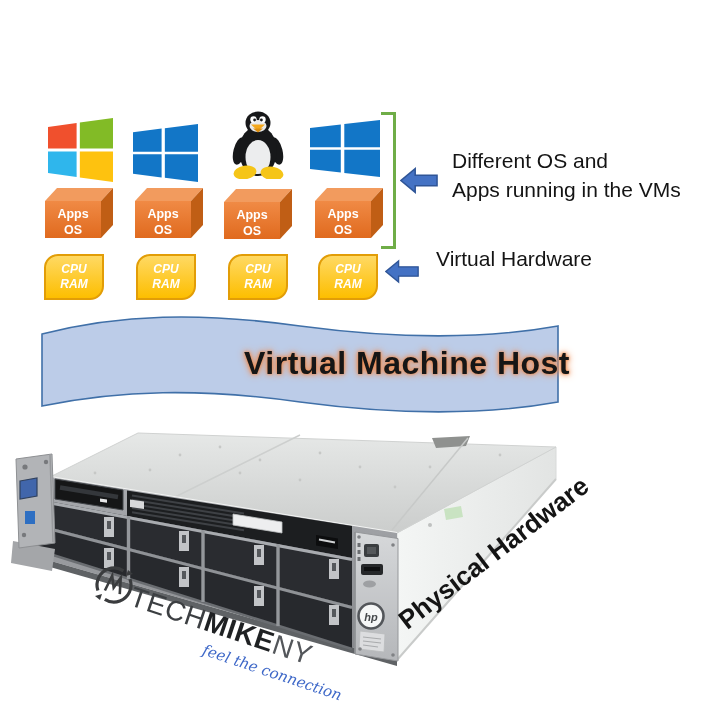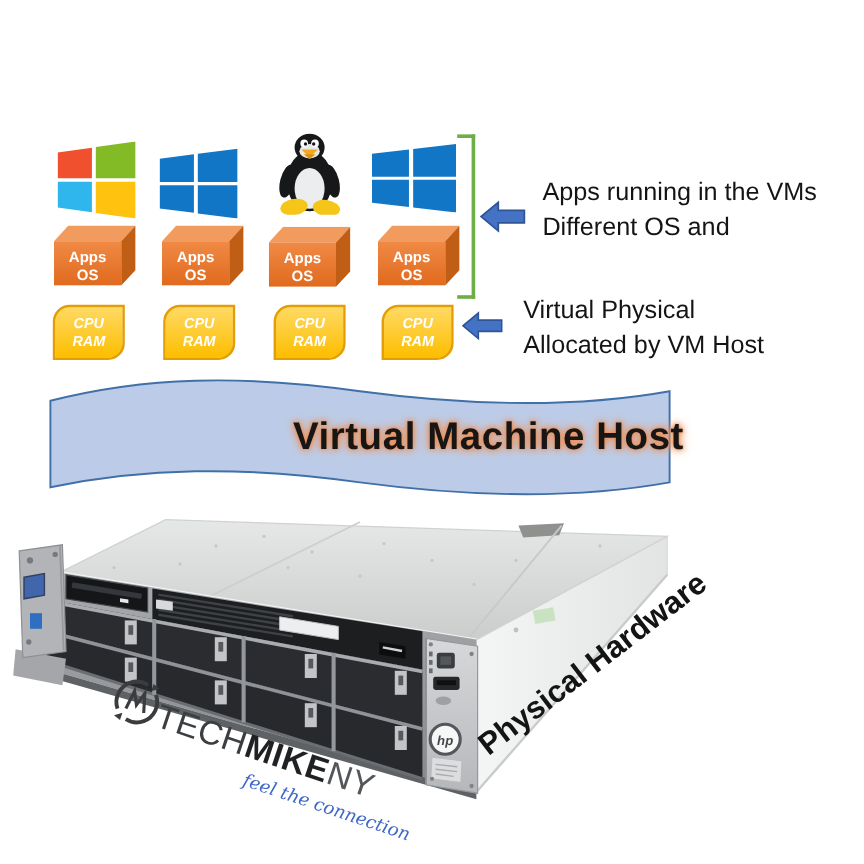--- a/index.html
+++ b/index.html
@@ -145,30 +145,29 @@
     <span>CPU</span>
     <span>RAM</span>
   </div>
 
   <div class="bracket"></div>
 
   <svg class="abs" style="left:400px;top:167px" width="38" height="27" viewBox="0 0 40 28">
     <polygon points="39,8.5 16,8.5 16,1.5 1,14 16,26.5 16,19.5 39,19.5" fill="#4472C4" stroke="#2F5597" stroke-width="1.6"></polygon>
   </svg>
   <div class="caption" style="left:452px;top:146px">
+    <div>Different OS and</div>
     <div>Apps running in the VMs</div>
-    <div>Different OS and</div>
   </div>
 
   <svg class="abs" style="left:385px;top:258px" width="34" height="27" viewBox="0 0 40 28">
     <polygon points="39,8.5 16,8.5 16,1.5 1,14 16,26.5 16,19.5 39,19.5" fill="#4472C4" stroke="#2F5597" stroke-width="1.6"></polygon>
   </svg>
   <div class="caption" style="left:436px;top:244px">
-    <div>Virtual Physical</div>
-    <div>Allocated by VM Host</div>
+    <div>Virtual Hardware</div>
   </div>
 
   <svg class="abs" style="left:0;top:303px" width="720" height="125" viewBox="0 0 720 125">
     <path d="M42,31 C120,11 200,9 300,23 C390,35 480,37 558,23 L558,99 C480,113 390,111 300,99 C200,85 120,87 42,103 Z" fill="#BCCCE8" stroke="#4070A8" stroke-width="1.6"></path>
   </svg>
   <div class="banner-label">Virtual Machine Host</div>
 
   <svg class="abs" style="left:0;top:425px" width="720" height="295" viewBox="0 0 720 295">
 
     <polygon points="397,108 556,22 556,54 397,235" fill="url(#gradSide)" stroke="#D8DAD9" stroke-width="1"></polygon>

